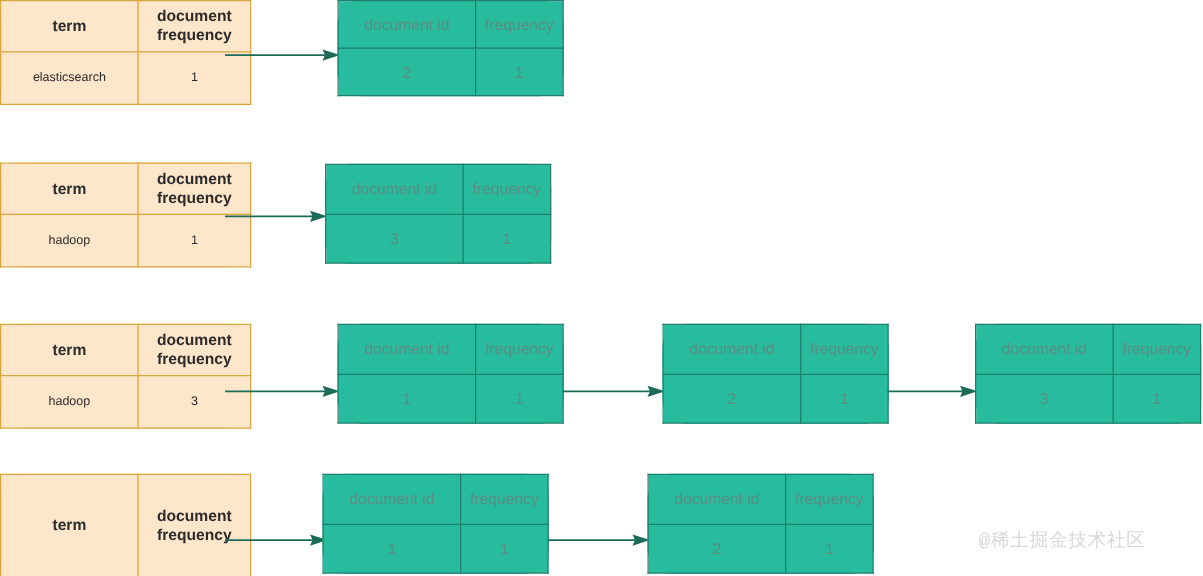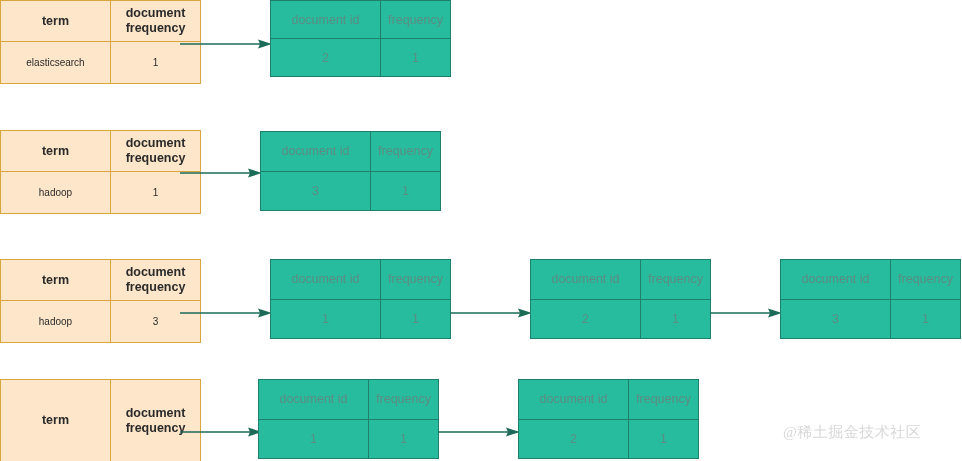--- a/index.html
+++ b/index.html
@@ -92,21 +92,21 @@
   }
   .arrow svg { display: block; overflow: visible; }
 
   
   .watermark {
     position: absolute;
     color: #D8D8D8;
     font-size: 15px;
     letter-spacing: 0.5px;
     white-space: nowrap;
-    font-family: Liberation Serif, serif;
+    font-family: Liberation Mono, monospace;
   }
 </style>
 </head>
 <body>
 
 <div id="stage">
 
   <table class="tbl term-tbl" style="left:0px; top:0px; width:180px; height:83px;">
     <tbody>
         <tr>

